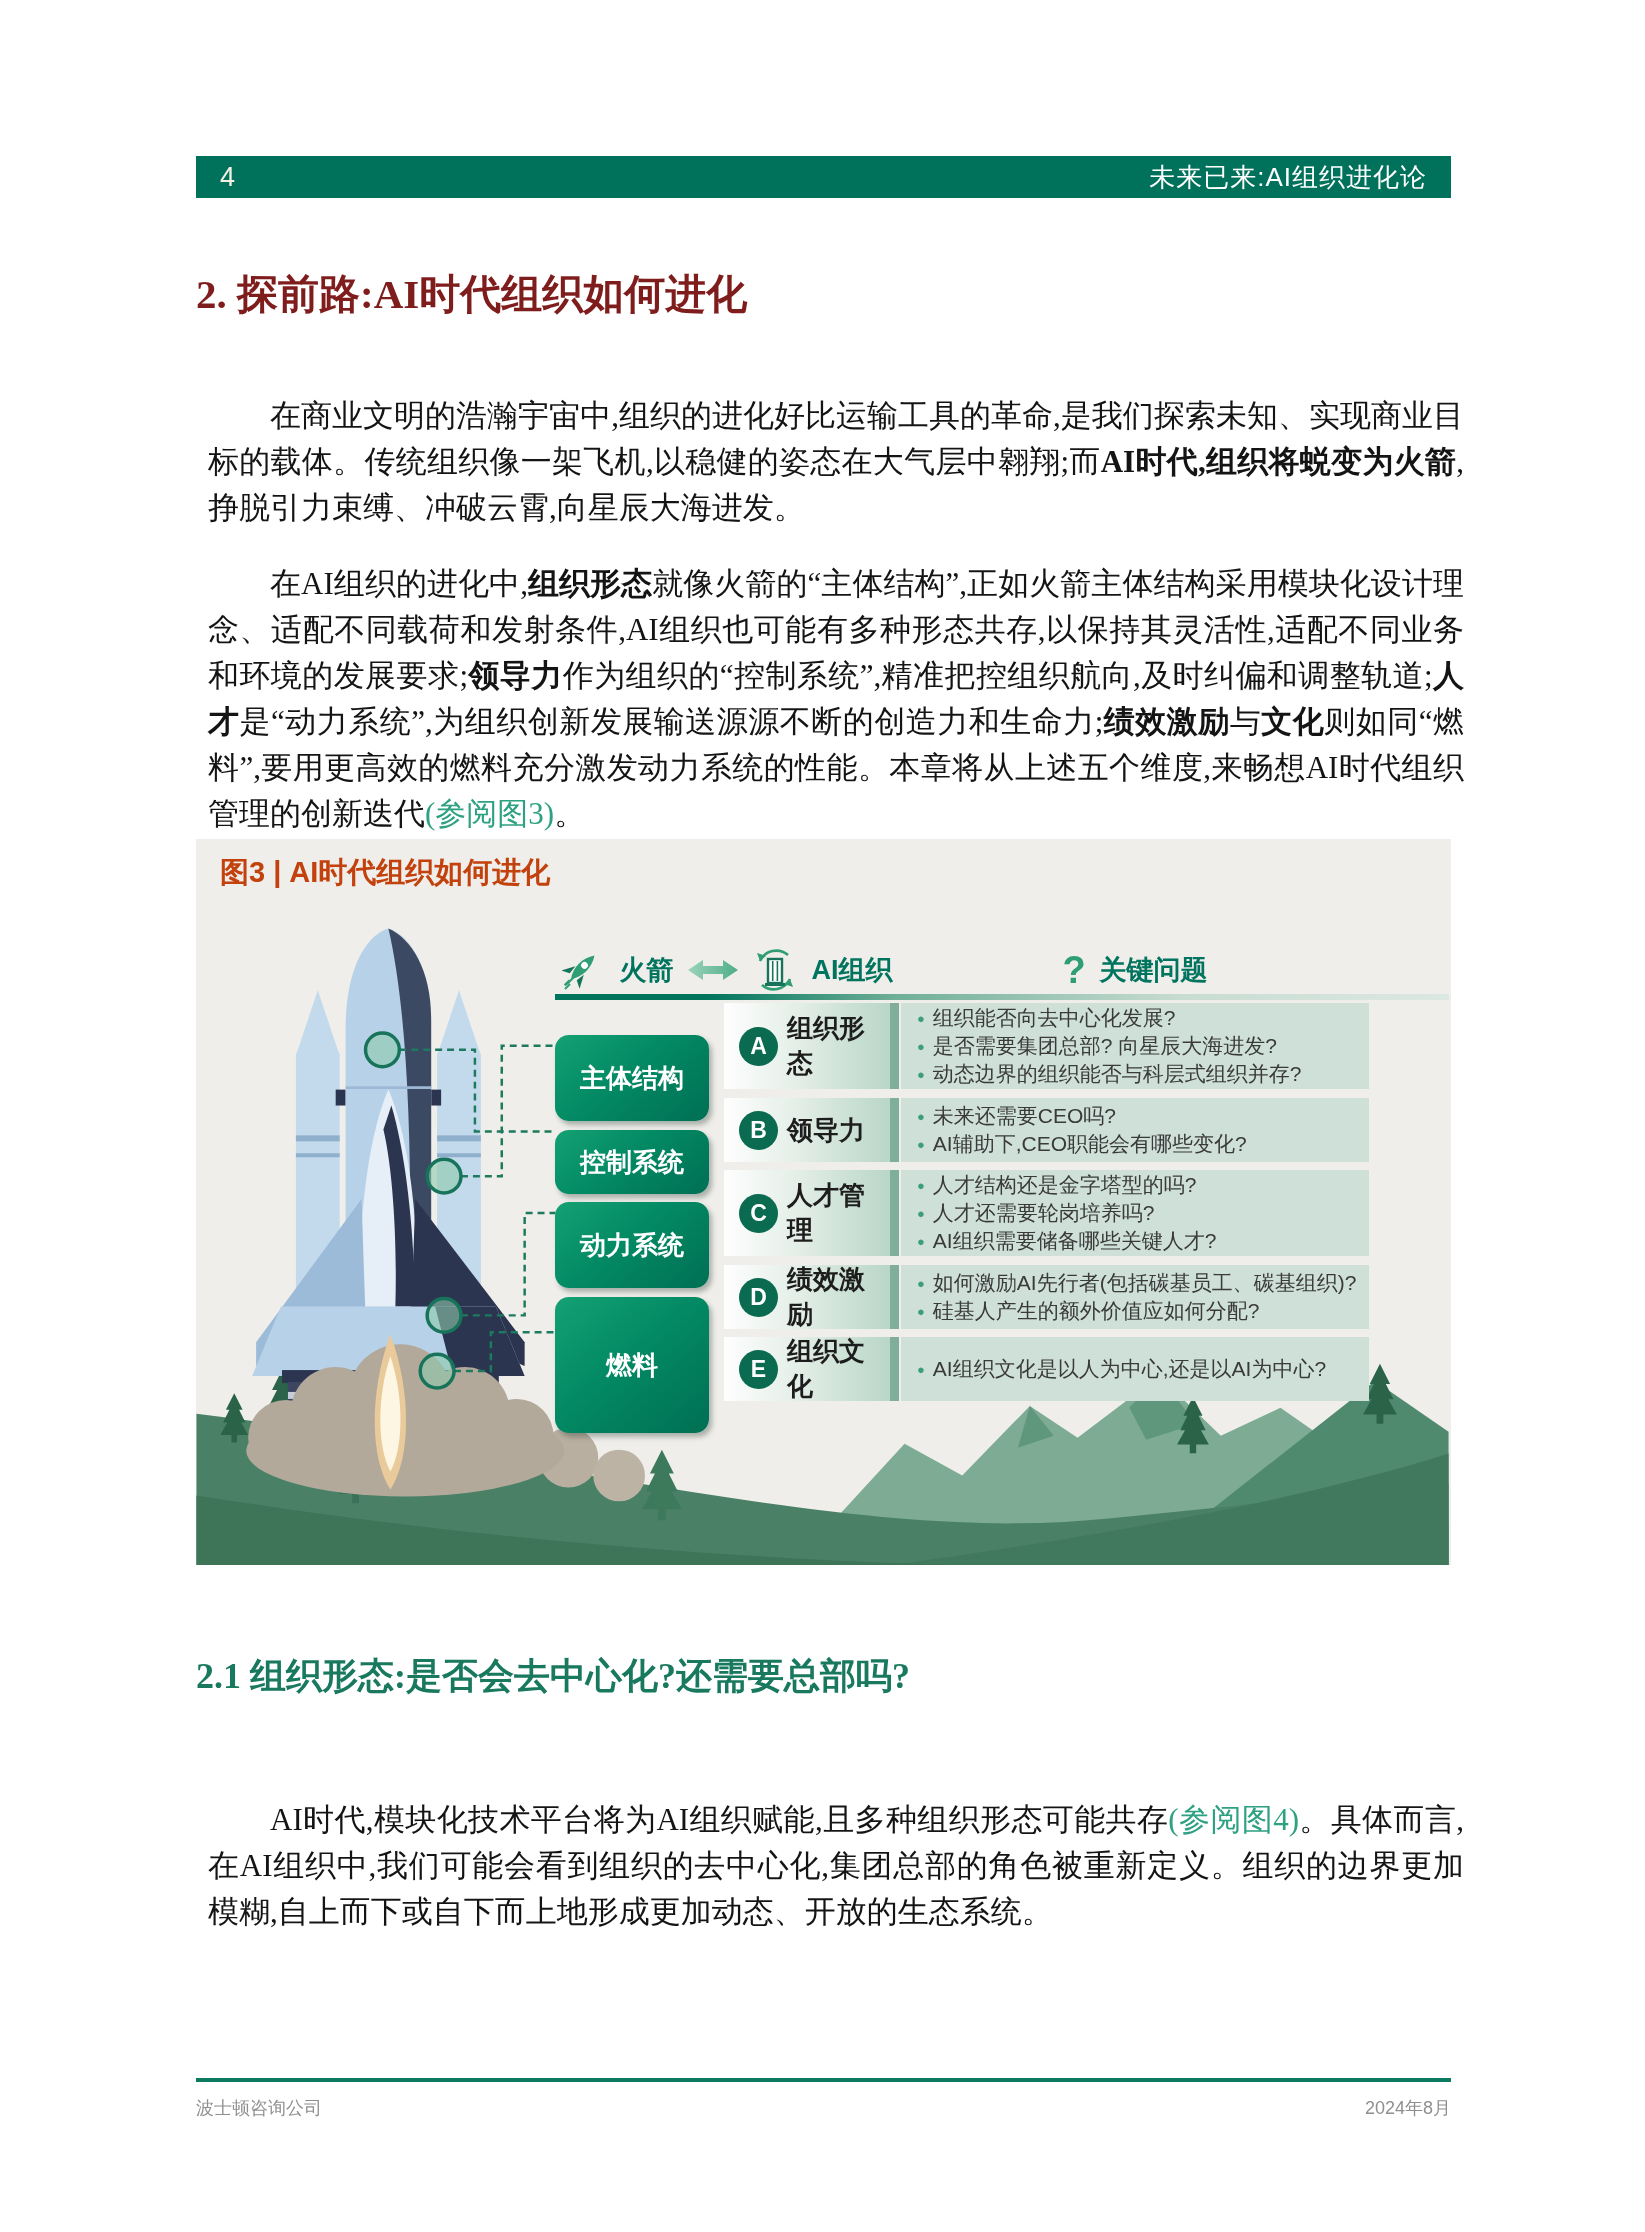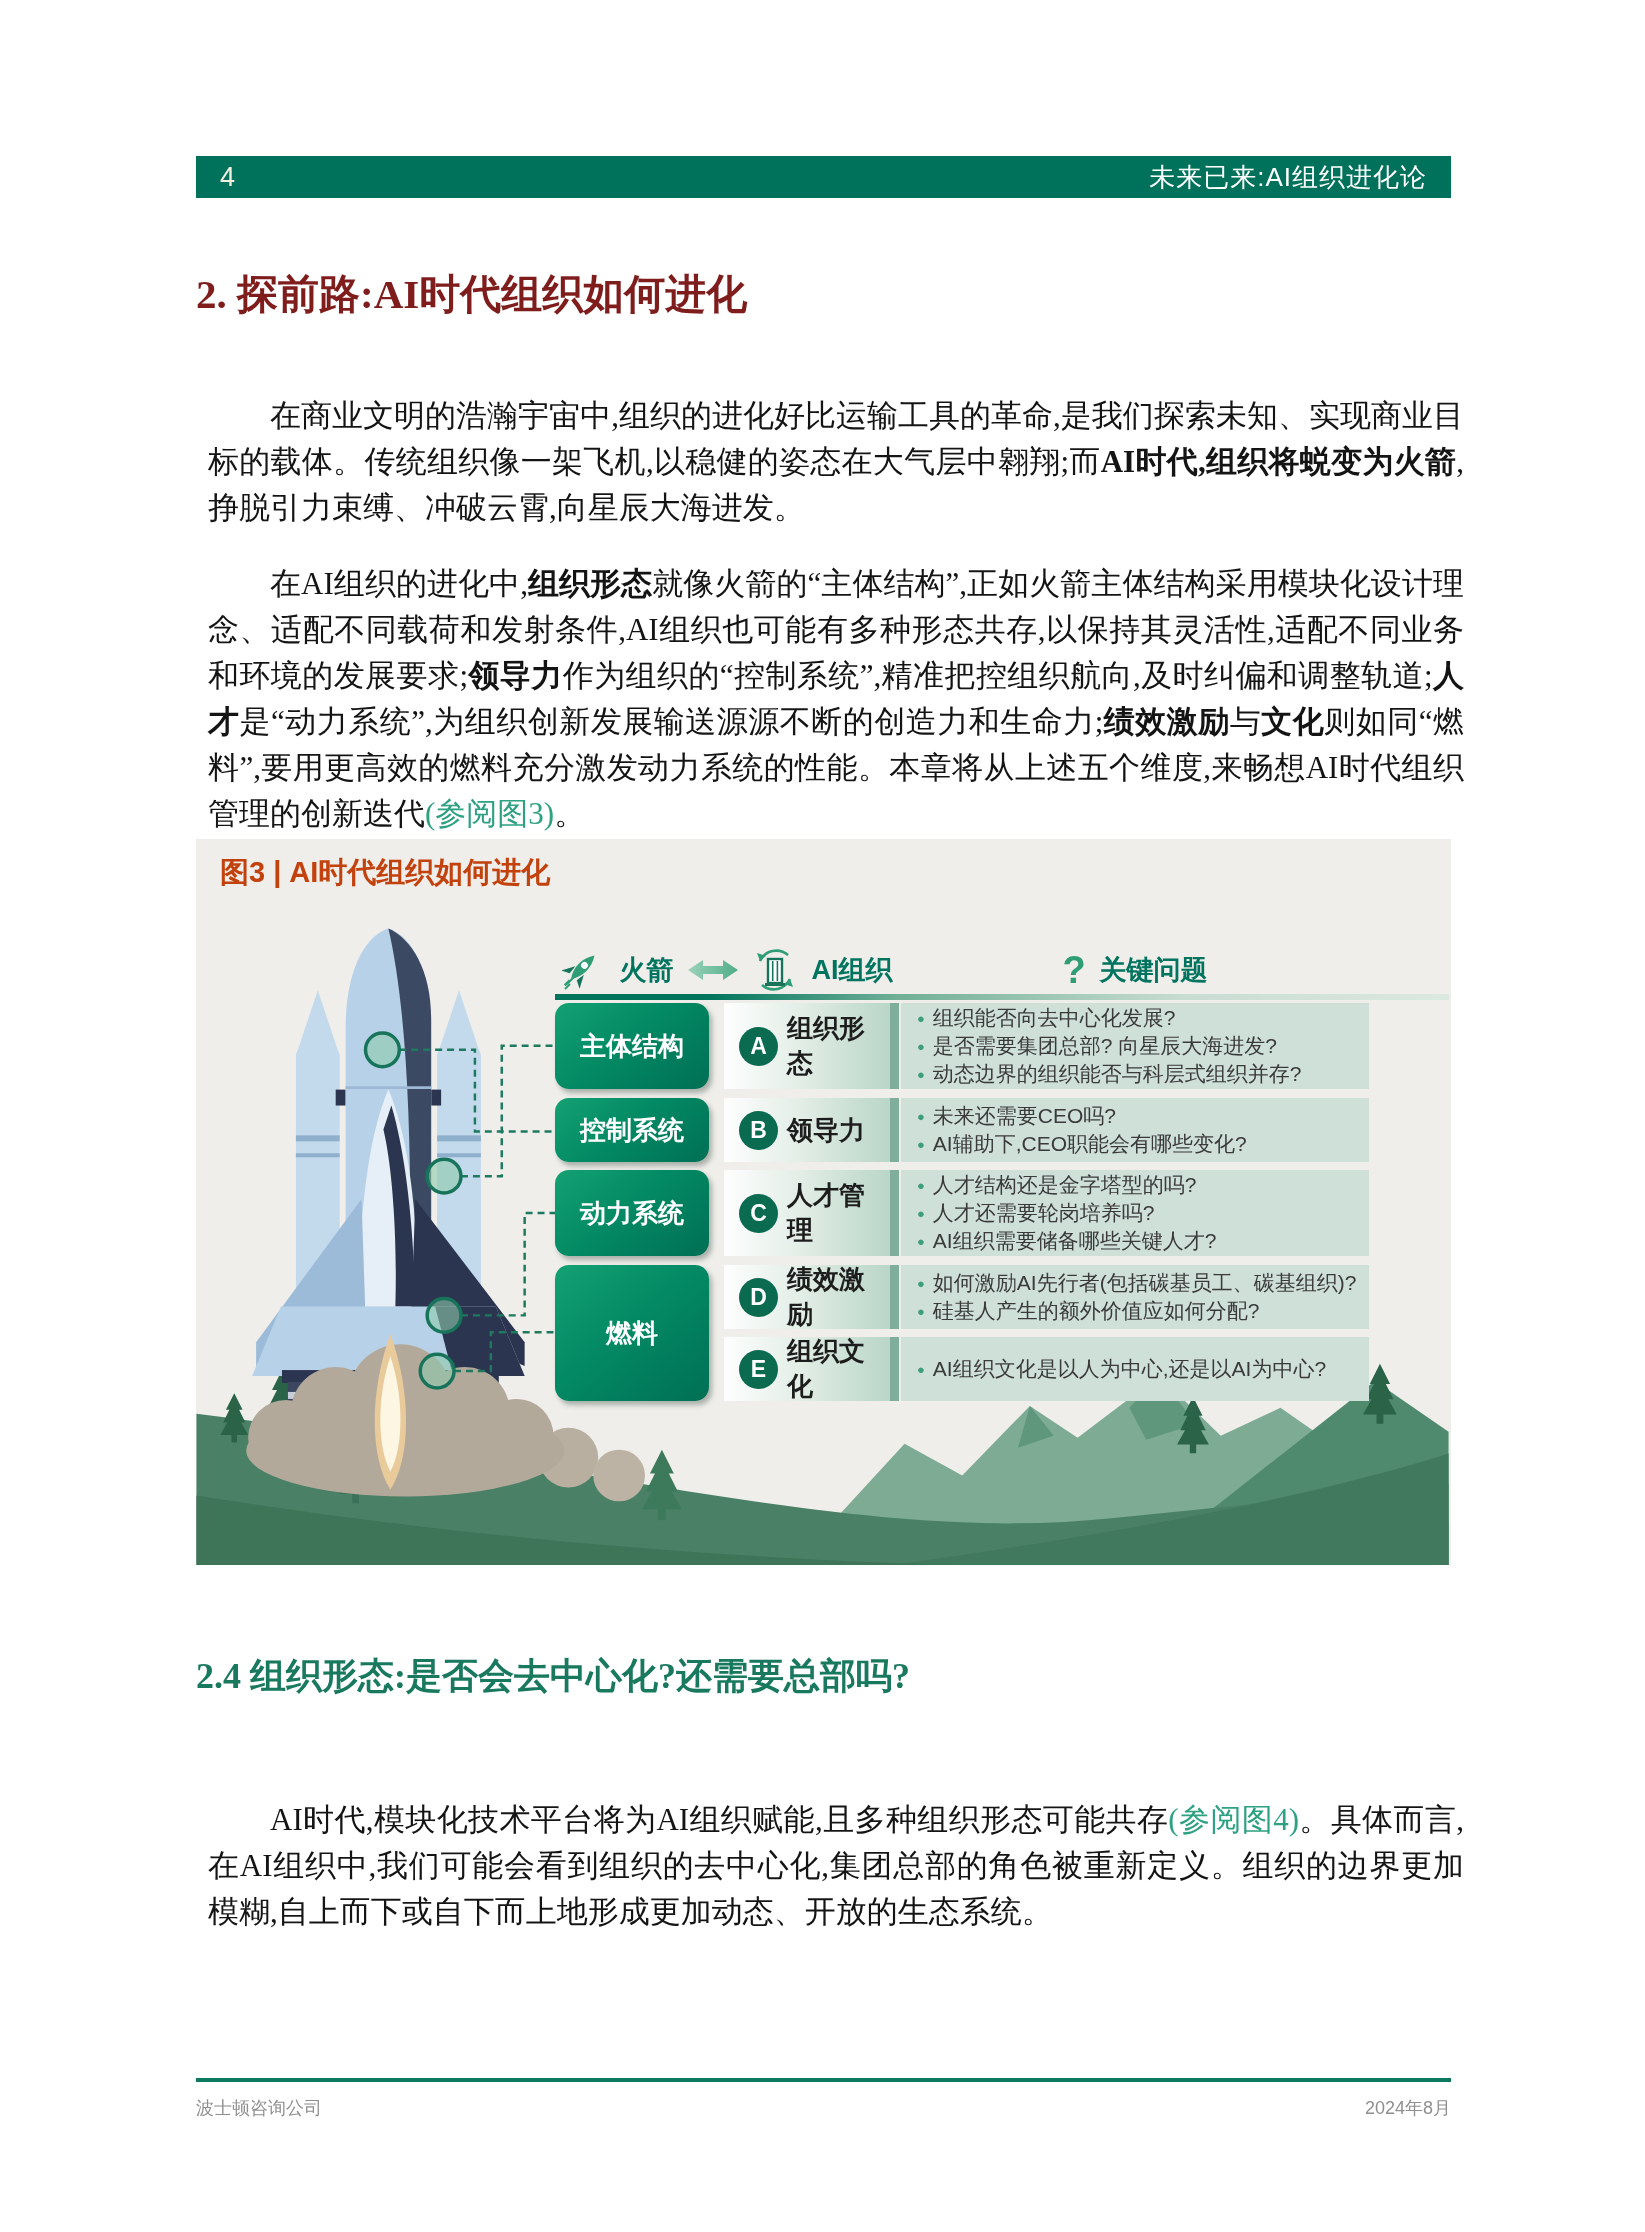--- a/index.html
+++ b/index.html
@@ -38,21 +38,21 @@
           justify-content:center;gap:14px;z-index:2;}
   .legend-left{left:359px;width:344px;}
   .legend-right{left:705px;width:468px;}
   .legend .lbl{font-size:27px;font-weight:bold;color:#00745E;}
   .fig-rule{position:absolute;left:359px;top:155px;width:894px;height:6px;z-index:2;
             background:linear-gradient(90deg,#00745C 0%,#00745C 17%,#6FAE97 38%,#C7DCD2 70%,#DCE8E2 100%);}
 
   .part-btn{position:absolute;left:359px;width:154px;z-index:2;border-radius:14px;
             background:linear-gradient(140deg,#14A173 0%,#038A64 45%,#006F54 100%);
             color:#fff;font-size:26px;font-weight:bold;display:flex;align-items:center;
-            justify-content:center;box-shadow:3px 4px 5px rgba(40,60,50,.35);}
+            justify-content:center;box-shadow:3px 4px 5px rgba(40,60,50,.35);margin-top:32px;}
   .letter-cell{position:absolute;left:528px;width:175px;z-index:2;box-sizing:border-box;
                background:linear-gradient(90deg,#FEFEFE 0%,#E3EEE7 45%,#B9D6C8 100%);
                border-right:9px solid #7FAE9C;display:flex;align-items:center;gap:9px;
                padding-left:15px;}
   .letter-badge{width:39px;height:39px;border-radius:50%;background:#0B6B51;color:#fff;
                 flex:0 0 39px;display:flex;align-items:center;justify-content:center;
                 font-size:23px;font-weight:bold;}
   .letter-name{font-size:26px;font-weight:bold;color:#1d1d1d;}
   .q-cell{position:absolute;left:705px;width:468px;z-index:2;background:#CFE0D9;
           display:flex;flex-direction:column;justify-content:center;
@@ -298,21 +298,21 @@
       </div>
   </div>
   <div class="q-cell rE">
     <div class="q-item">
         <span class="dot" style="font-size: 13px; margin-top: 1px;">●</span>
         <span>AI组织文化是以人为中心,还是以AI为中心?</span>
       </div>
   </div>
 </div>
 
-<h2 class="abs sec">2.4 组织形态:是否会去中心化?还需要总部吗?</h2>
+<h2 class="abs sec">2.1 组织形态:是否会去中心化?还需要总部吗?</h2>
 
 <p class="abs body p3"><span>AI时代,模块化技术平台将为AI组织赋能,且多种组织形态可能共存</span><span class="green-ref">(参阅图4)</span><span>。具体而言,在AI组织中,我们可能会看到组织的去中心化,集团总部的角色被重新定义。组织的边界更加模糊,自上而下或自下而上地形成更加动态、开放的生态系统。</span></p>
 
 <footer class="abs footer">
   <div class="footer-rule"></div>
   <div class="footer-row">
     <span>波士顿咨询公司</span>
     <span>2024年8月</span>
   </div>
 </footer>

